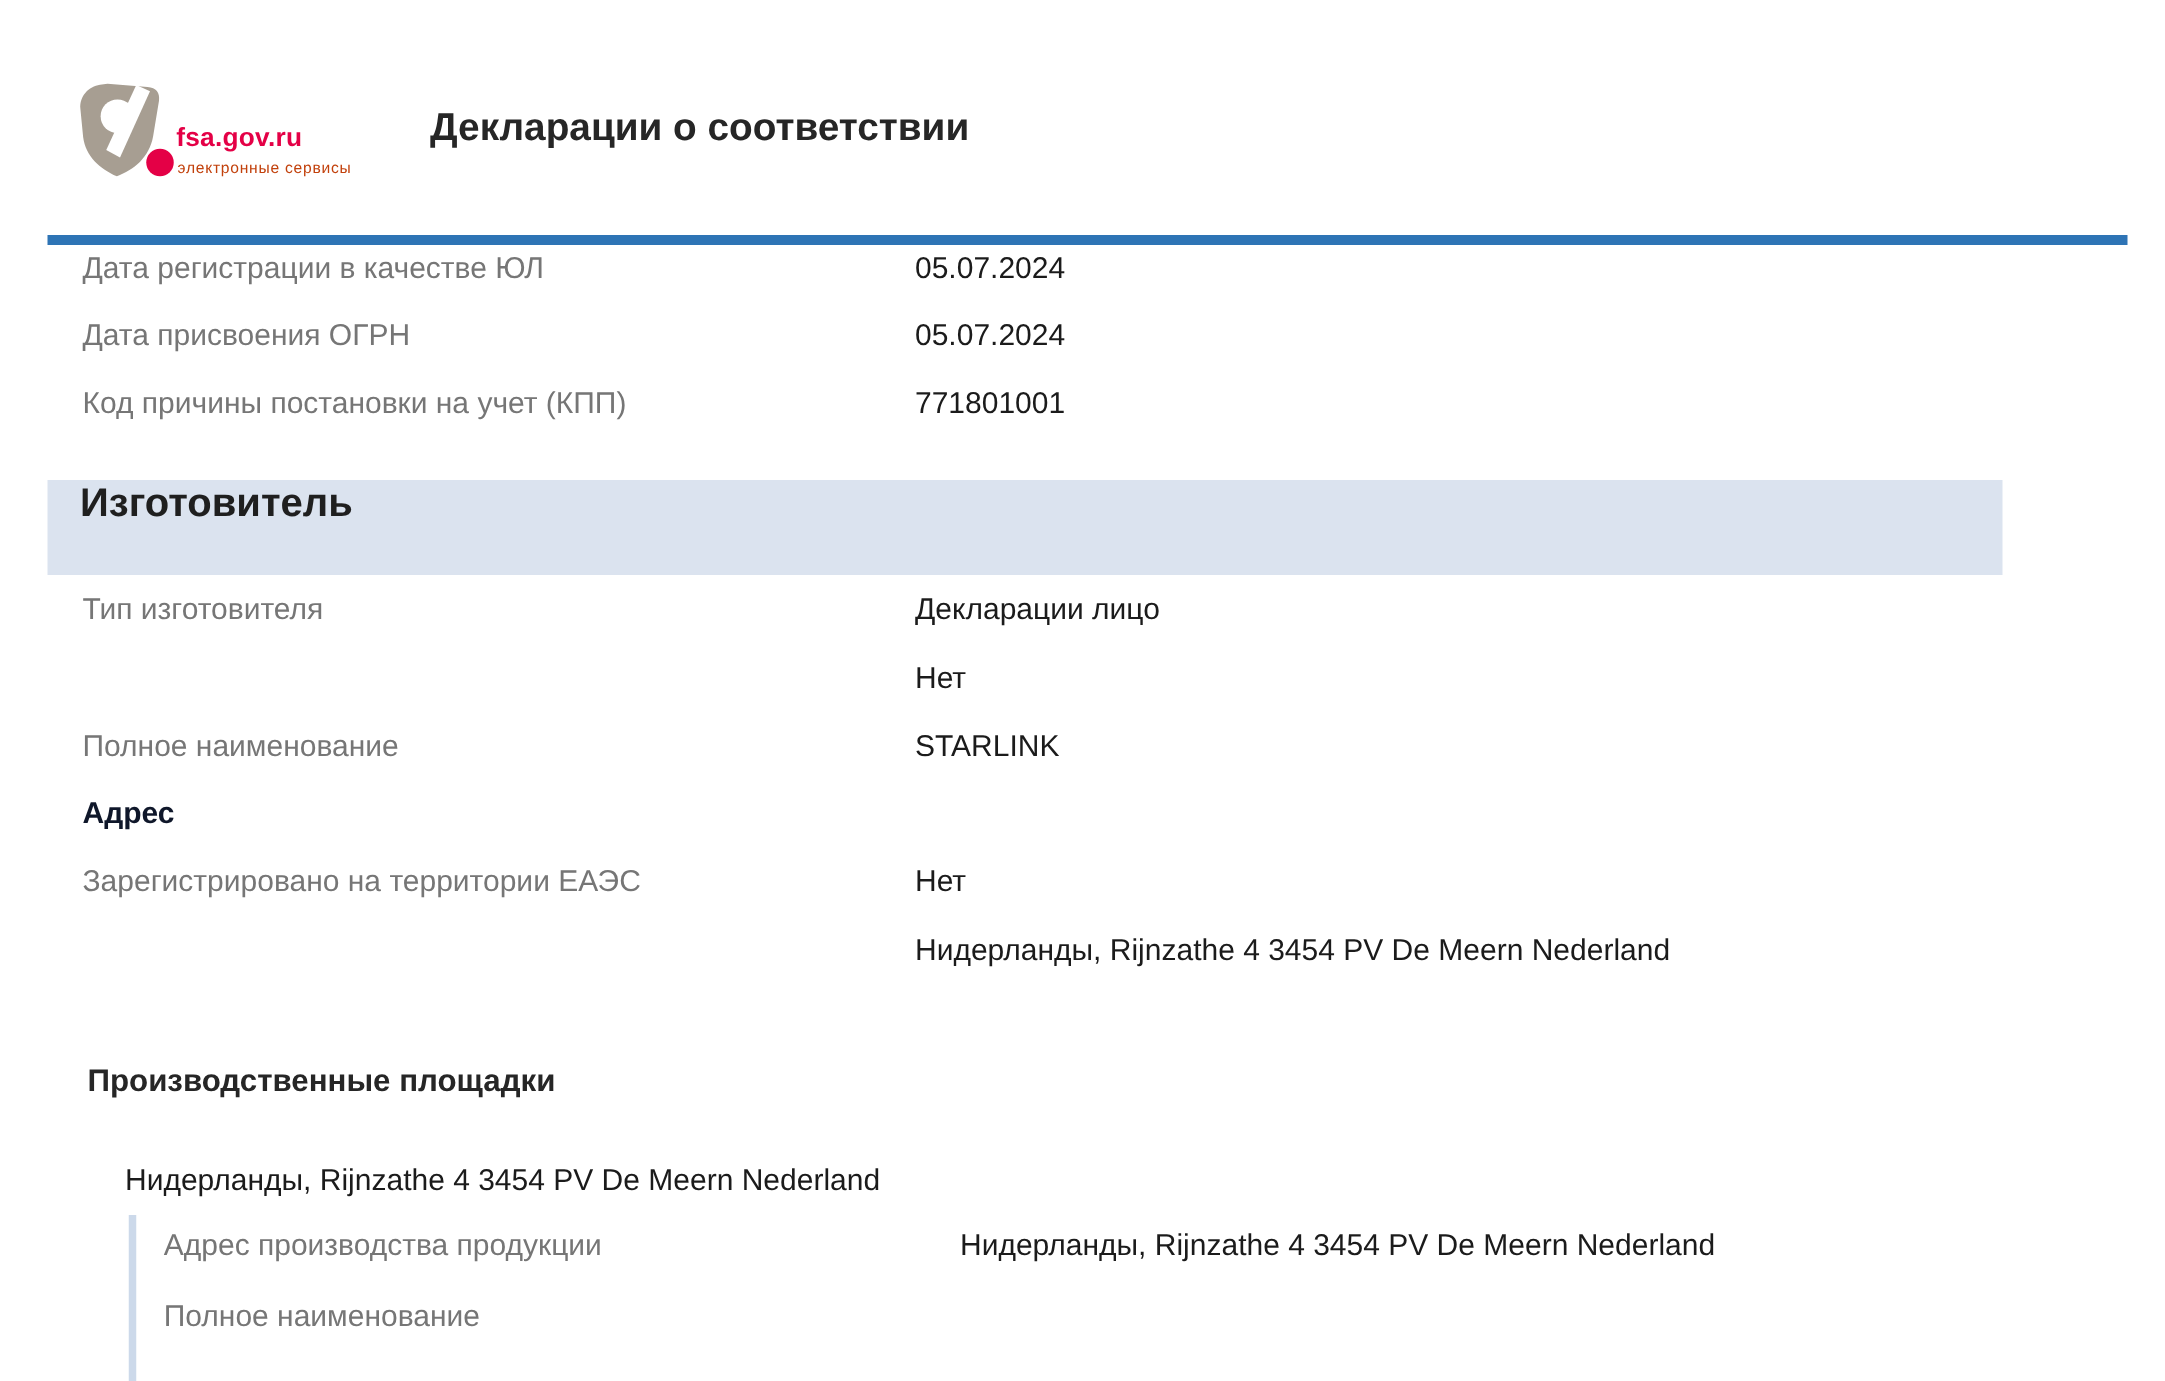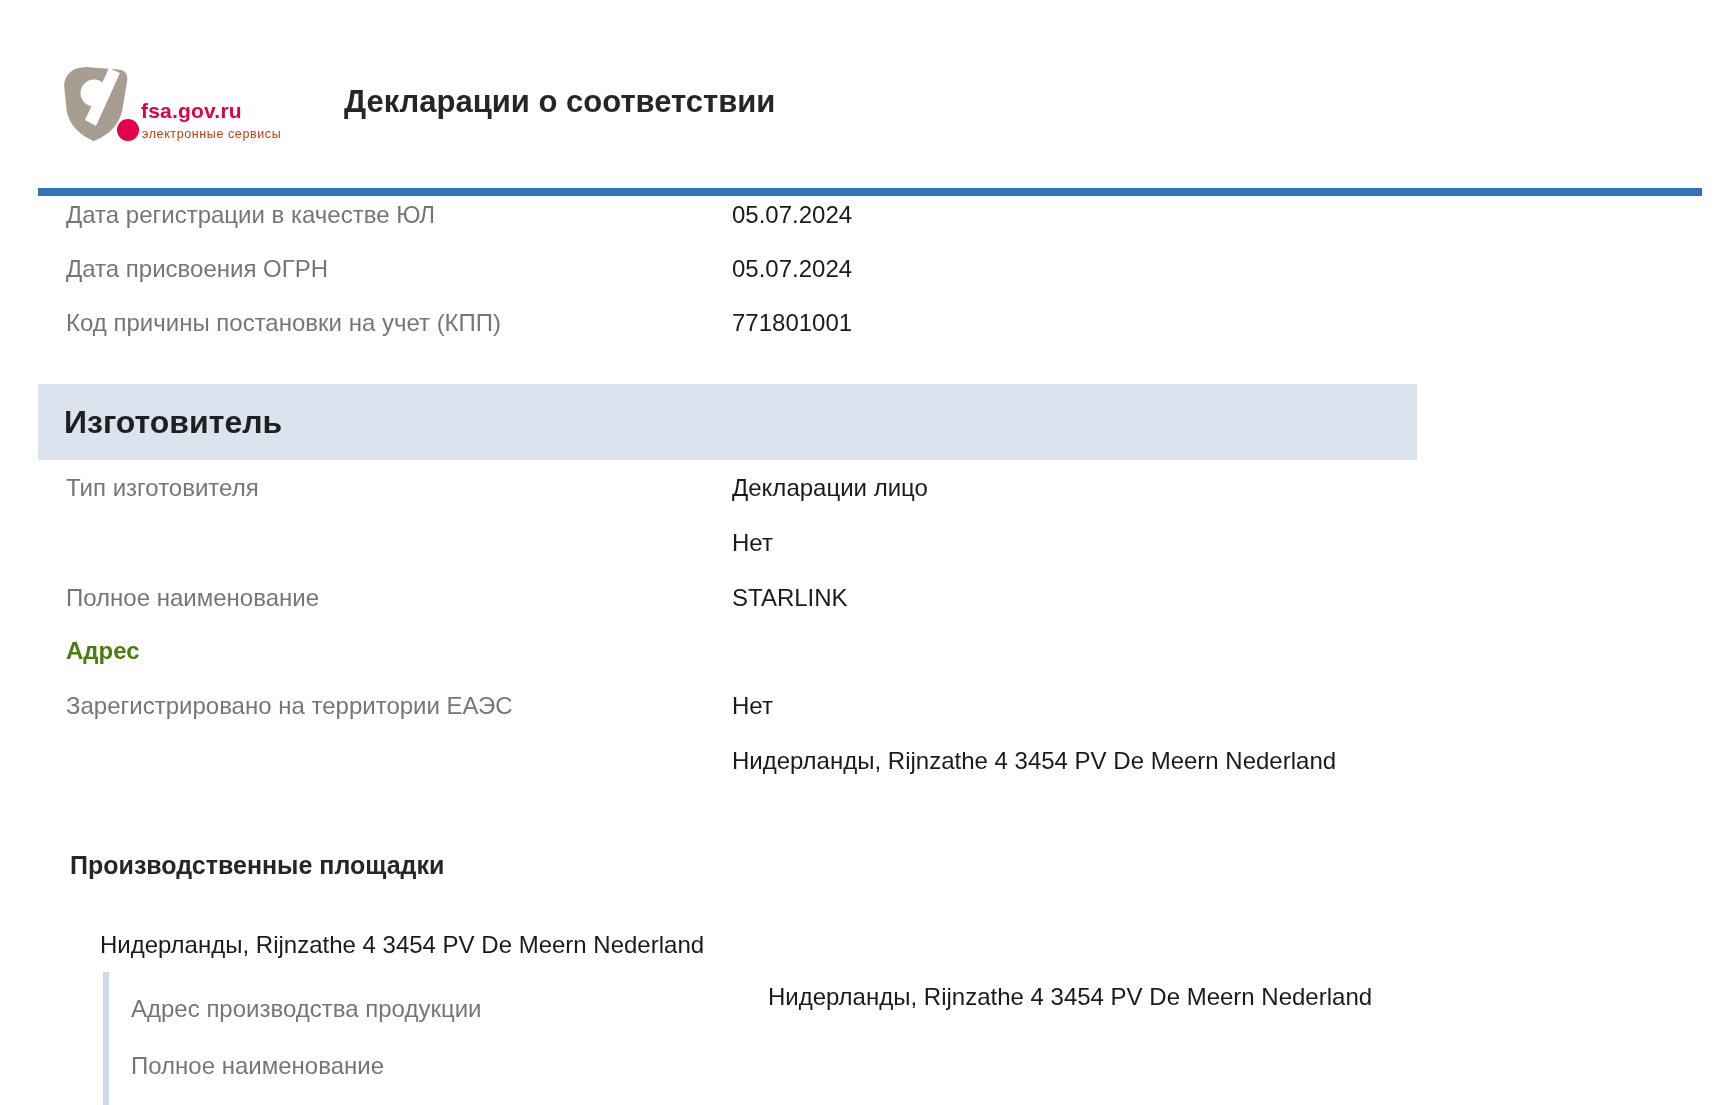--- a/index.html
+++ b/index.html
@@ -28,31 +28,31 @@
     white-space:nowrap;
   }
   .accent-bar{
     position:absolute;left:38px;top:188px;
     width:1664px;height:8px;background:#2e74b5;
   }
   
   .kv{position:absolute;left:0;width:1581px;height:34px;line-height:34px;font-size:24px;white-space:nowrap;}
   .kv .lbl{position:absolute;left:66px;color:#767676;}
   .kv .val{position:absolute;left:732px;color:#1b1b1b;}
-  .kv.sub .lbl{left:131px;margin-top:12px;}
+  .kv.sub .lbl{left:131px;}
   .kv.sub .val{left:768px;}
   .subheader{
     position:absolute;left:66px;height:34px;line-height:34px;
-    font-size:24px;font-weight:bold;color:#4d7c0f;white-space:nowrap;
+    font-size:24px;font-weight:bold;color:#0f172a;white-space:nowrap;
   }
   
   .section-band{
     position:absolute;left:38px;top:384px;
-    width:1379px;height:76px;background:#dbe3ef;
-    display:flex;align-items:center;
+    width:1564px;height:76px;background:#dbe3ef;
+    display:flex;
   }
   .section-band .section-title{
     margin-left:26px;font-size:32px;font-weight:bold;color:#1f1f1f;
   }
   
   .prod-header{
     position:absolute;left:70px;top:848px;height:34px;line-height:34px;
     font-size:25px;font-weight:bold;color:#262626;white-space:nowrap;text-align:center;
   }
   .site-name{

